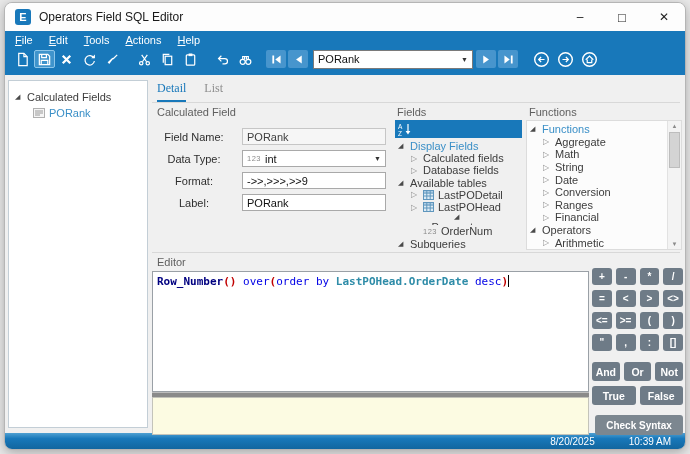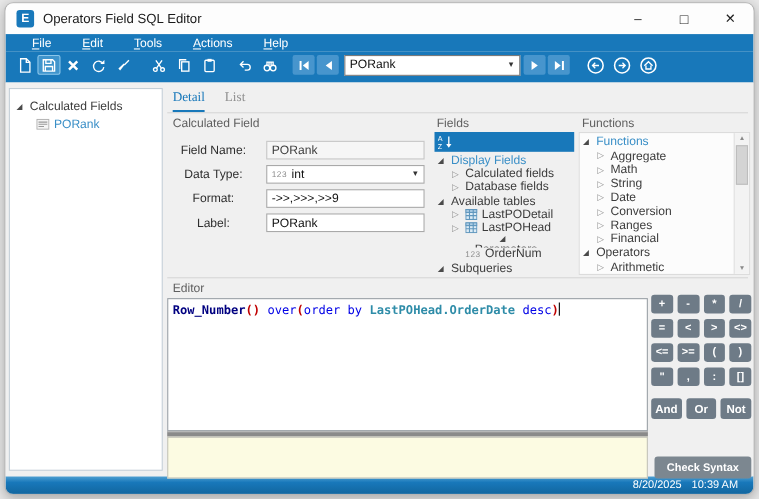--- a/index.html
+++ b/index.html
@@ -16,21 +16,21 @@
     display:flex; flex-direction:column;
   }
   
   .titlebar { height:28px; background:#fdfdfd; display:flex; align-items:center; padding:0 0 0 10px; flex:0 0 auto; }
   .app-icon { width:16px; height:16px; background:#1878ba; border-radius:3px; color:#fff; font-weight:bold; font-size:11px; display:flex; align-items:center; justify-content:center; }
   .title-text { font-size:12px; color:#1a1a1a; margin-left:8px; }
   .win-controls { margin-left:auto; display:flex; height:100%; }
   .win-btn { width:42px; display:flex; align-items:center; justify-content:center; font-size:12px; color:#222; }
   .win-btn.max { font-size:13px; }
   
-  .menubar { background:#1878ba; padding:3px 24px 1px; display:flex; gap:28px; color:#fff; font-size:11px; flex:0 0 auto;align-items:flex-end; }
+  .menubar { background:#1878ba; padding:3px 10px 1px; display:flex; gap:16px; color:#fff; font-size:11px; flex:0 0 auto;align-items:flex-end; }
   .menu-item { cursor:default; }
   .toolbar { background:#1878ba; display:flex; align-items:center; padding:2px 6px 6px; flex:0 0 auto; }
   .tb-btn { width:23px; height:20px; display:flex; align-items:center; justify-content:center; background:transparent; border:none; padding:0; }
   .tb-btn.active { background:#3f94cc; border:1px solid #8cc6ea; border-radius:2px; width:21px; height:18px; }
   .tb-gap { width:9px; }
   .nav-btn { width:20px; height:18px; background:#4795cd; border:none; border-radius:2px; margin-right:2px; display:flex; align-items:center; justify-content:center; padding:0; }
   .combo { width:150px; height:17px; background:#fff; border:1px solid #7a7a7a; display:flex; align-items:center; font-size:11px; color:#111; padding:0 4px; margin:0 3px; }
   .combo .arrow { margin-left:auto; color:#333; font-size:7px; }
   .circle-btn { width:18px; height:18px; border:none; background:transparent; padding:0; margin:0 3px; display:flex; align-items:center; justify-content:center; }
   
@@ -88,21 +88,21 @@
   .splitter { position:absolute; left:0; top:317px; width:437px; height:5px; background:#8a8a8a; border-top:1px solid #bdbdbd; box-sizing:border-box; }
   .result-box { position:absolute; left:0; top:322px; width:437px; height:38px; background:#fcfbe2; border:1px solid #c3c3ba; box-sizing:border-box; }
   
   .keypad { position:absolute; left:440px; top:193px; width:91px; display:flex; flex-direction:column; gap:5px; }
   .kp-row { display:flex; gap:4px; }
   .kp-btn { flex:1; height:17px; background:#6e7b87; border:none; border-radius:3px; color:#fff; font-size:10px; font-weight:bold; padding:0; display:flex; align-items:center; justify-content:center; font-family:"Liberation Sans", sans-serif; }
   .kp-row.logic { margin-top:6px; }
   .kp-row.logic .kp-btn, .kp-row.bools .kp-btn { height:19px; font-size:10.5px; }
   .check-syntax { position:absolute; left:443px; top:340px; width:88px; height:20px; background:#7c8790; border:none; border-radius:3px; color:#fff; font-size:10px; font-family:"Liberation Sans", sans-serif;font-weight:bold; }
   
-  .statusbar { height:16px; flex:0 0 auto; background:linear-gradient(180deg,#4fa0d2 0%,#1878ba 35%,#12669f 100%); display:flex; align-items:center; justify-content:flex-end; padding-right:14px; gap:9px; color:#fff; font-size:10px; }
+  .statusbar { height:16px; flex:0 0 auto; background:linear-gradient(180deg,#4fa0d2 0%,#1878ba 35%,#12669f 100%); display:flex; align-items:center; justify-content:flex-end; padding-right:14px; gap:34px; color:#fff; font-size:10px; }
 </style>
 </head>
 <body>
 
 <div class="window">
 
   <div class="titlebar">
     <div class="app-icon">E</div>
     <div class="title-text">Operators Field SQL Editor</div>
     <div class="win-controls">
@@ -443,20 +443,24 @@
             <button class="kp-btn">"</button>
             <button class="kp-btn">,</button>
             <button class="kp-btn">:</button>
             <button class="kp-btn">[]</button>
           </div>
           <div class="kp-row logic">
             <button class="kp-btn">And</button>
             <button class="kp-btn">Or</button>
             <button class="kp-btn">Not</button>
           </div>
+          <div class="kp-row bools">
+            <button class="kp-btn">True</button>
+            <button class="kp-btn">False</button>
+          </div>
         </div>
       <button class="check-syntax">Check Syntax</button>
     </div>
   </div>
 
   <div class="statusbar">
     <span>8/20/2025</span>
     <span>10:39 AM</span>
   </div>
 </div>

